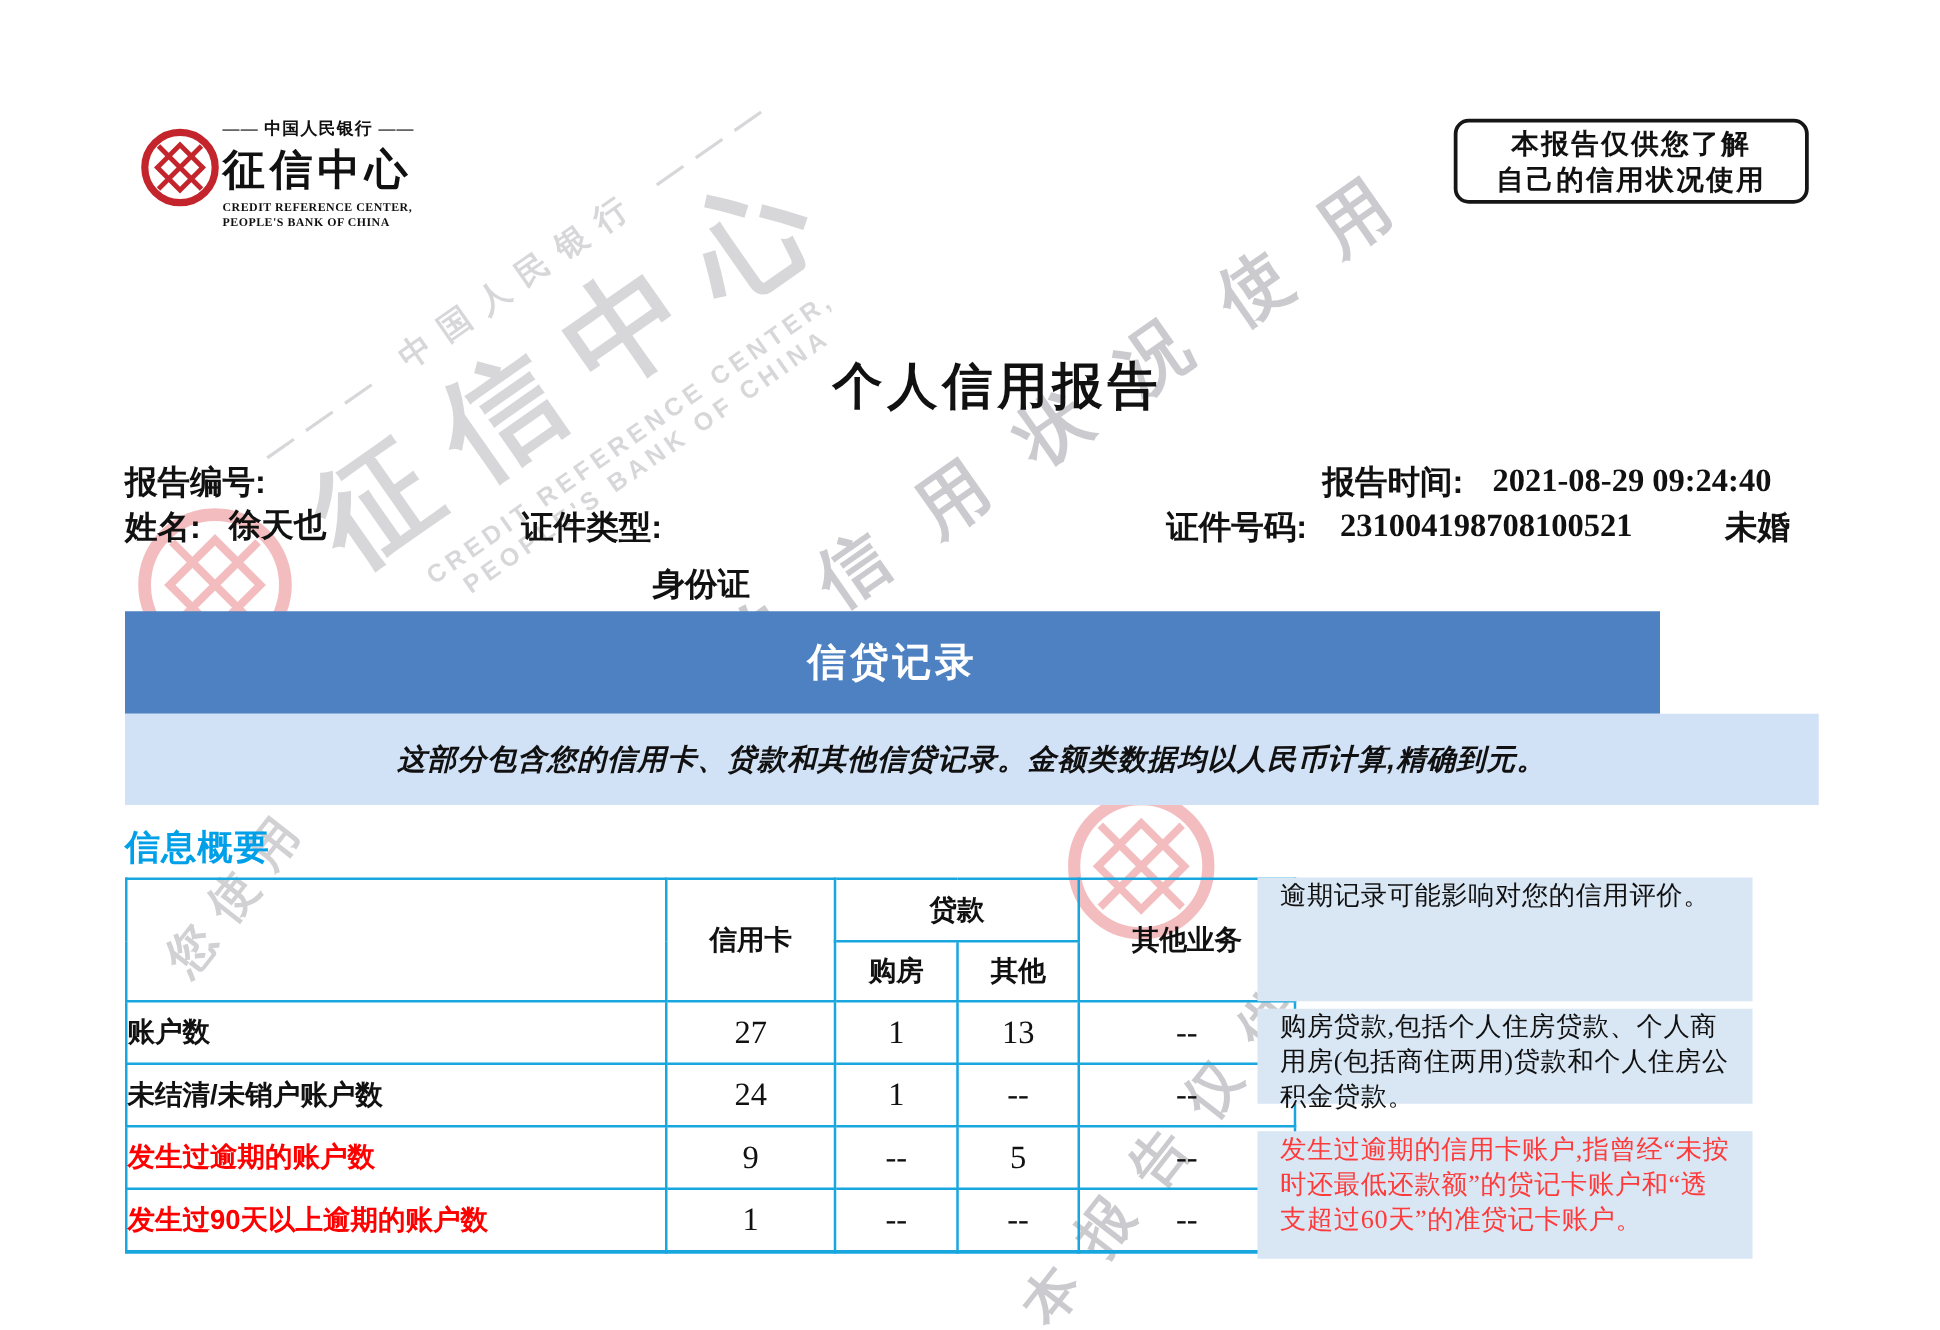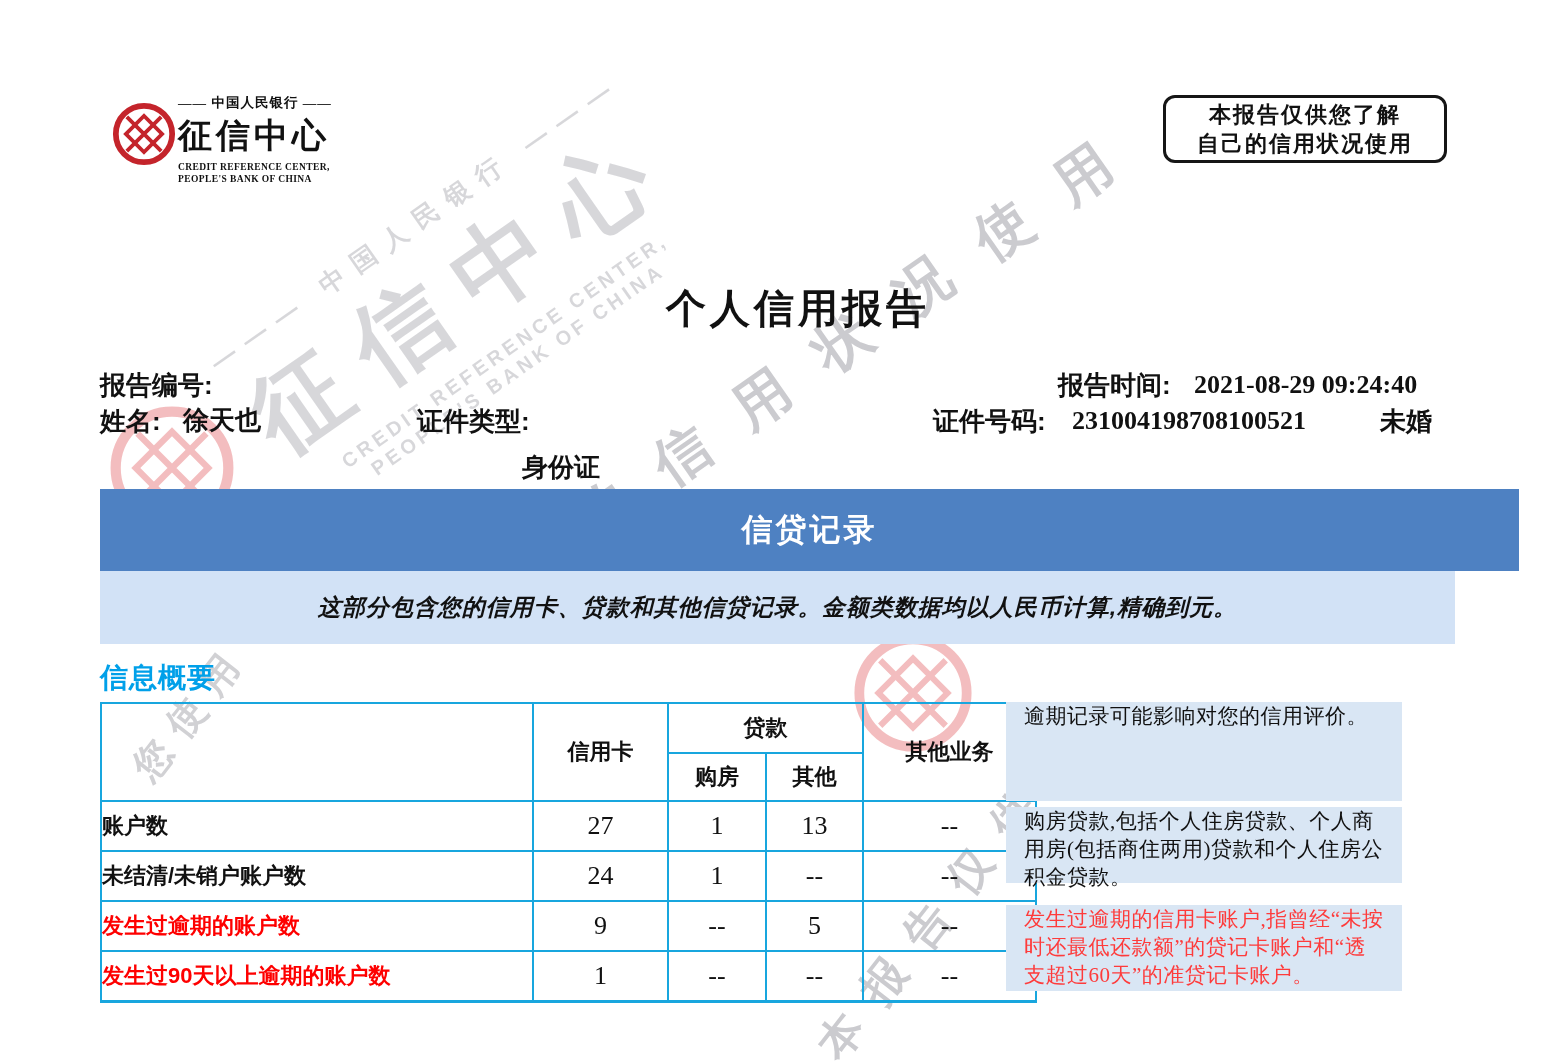--- a/index.html
+++ b/index.html
@@ -34,21 +34,21 @@
               display:flex;flex-direction:column;justify-content:center;align-items:center;z-index:2;
               font-family:"Liberation Serif",serif;font-weight:700;font-size:22px;line-height:29px;
               letter-spacing:2px;background:transparent;}
 
   
   .title{left:0;right:0;top:281px;text-align:center;font-size:40px;font-weight:700;
          letter-spacing:4px;z-index:2;padding-left:44px;}
   .info{z-index:2;font-size:26px;font-weight:700;line-height:34px;white-space:nowrap;}
 
   
-  .banner{left:100px;top:489px;width:1419px;height:82px;background:#4E81C2;z-index:1;
+  .banner{left:100px;top:489px;width:1228px;height:82px;background:#4E81C2;z-index:1;
           display:flex;align-items:center;justify-content:center;}
   .banner-title{color:#ffffff;font-size:31px;font-weight:600;letter-spacing:3px;}
   .band{left:100px;top:571px;width:1355px;height:73px;background:#D2E2F6;z-index:1;
         display:flex;align-items:center;justify-content:center;}
   .band-text{font-size:23px;font-weight:700;font-style:italic;letter-spacing:1px;}
 
   .section-heading{left:100px;top:659px;font-size:28px;font-weight:700;color:#00A0E9;z-index:2;
                    letter-spacing:1px;}
 
   
@@ -61,21 +61,21 @@
   td.lbl{font-size:22px;font-weight:700;text-align:left;padding-left:14px;}
   td.val{font-family:"Liberation Serif",serif;font-size:26px;text-align:center;}
   .red{color:#FE0000;}
 
   
   .panel{left:1006px;width:396px;background:#D9E6F4;z-index:1;display:flex;
          box-sizing:border-box;padding:0 18px;font-family:"Liberation Serif",serif;
          font-size:21px;line-height:1.34;letter-spacing:.5px;}
   .p1{top:702px;height:99px;}
   .p2{top:807px;height:76px;}
-  .p3{top:905px;height:86px;color:#FE3B3B;}
+  .p3{top:905px;height:102px;color:#FE3B3B;}
 </style>
 </head>
 <body>
 
 <div id="page">
 
   <div class="wm wm-logo">
     <div class="l1">——— 中国人民银行 ———</div>
     <div class="l2">征信中心</div>
     <div class="l3">CREDIT REFERENCE CENTER,</div>

